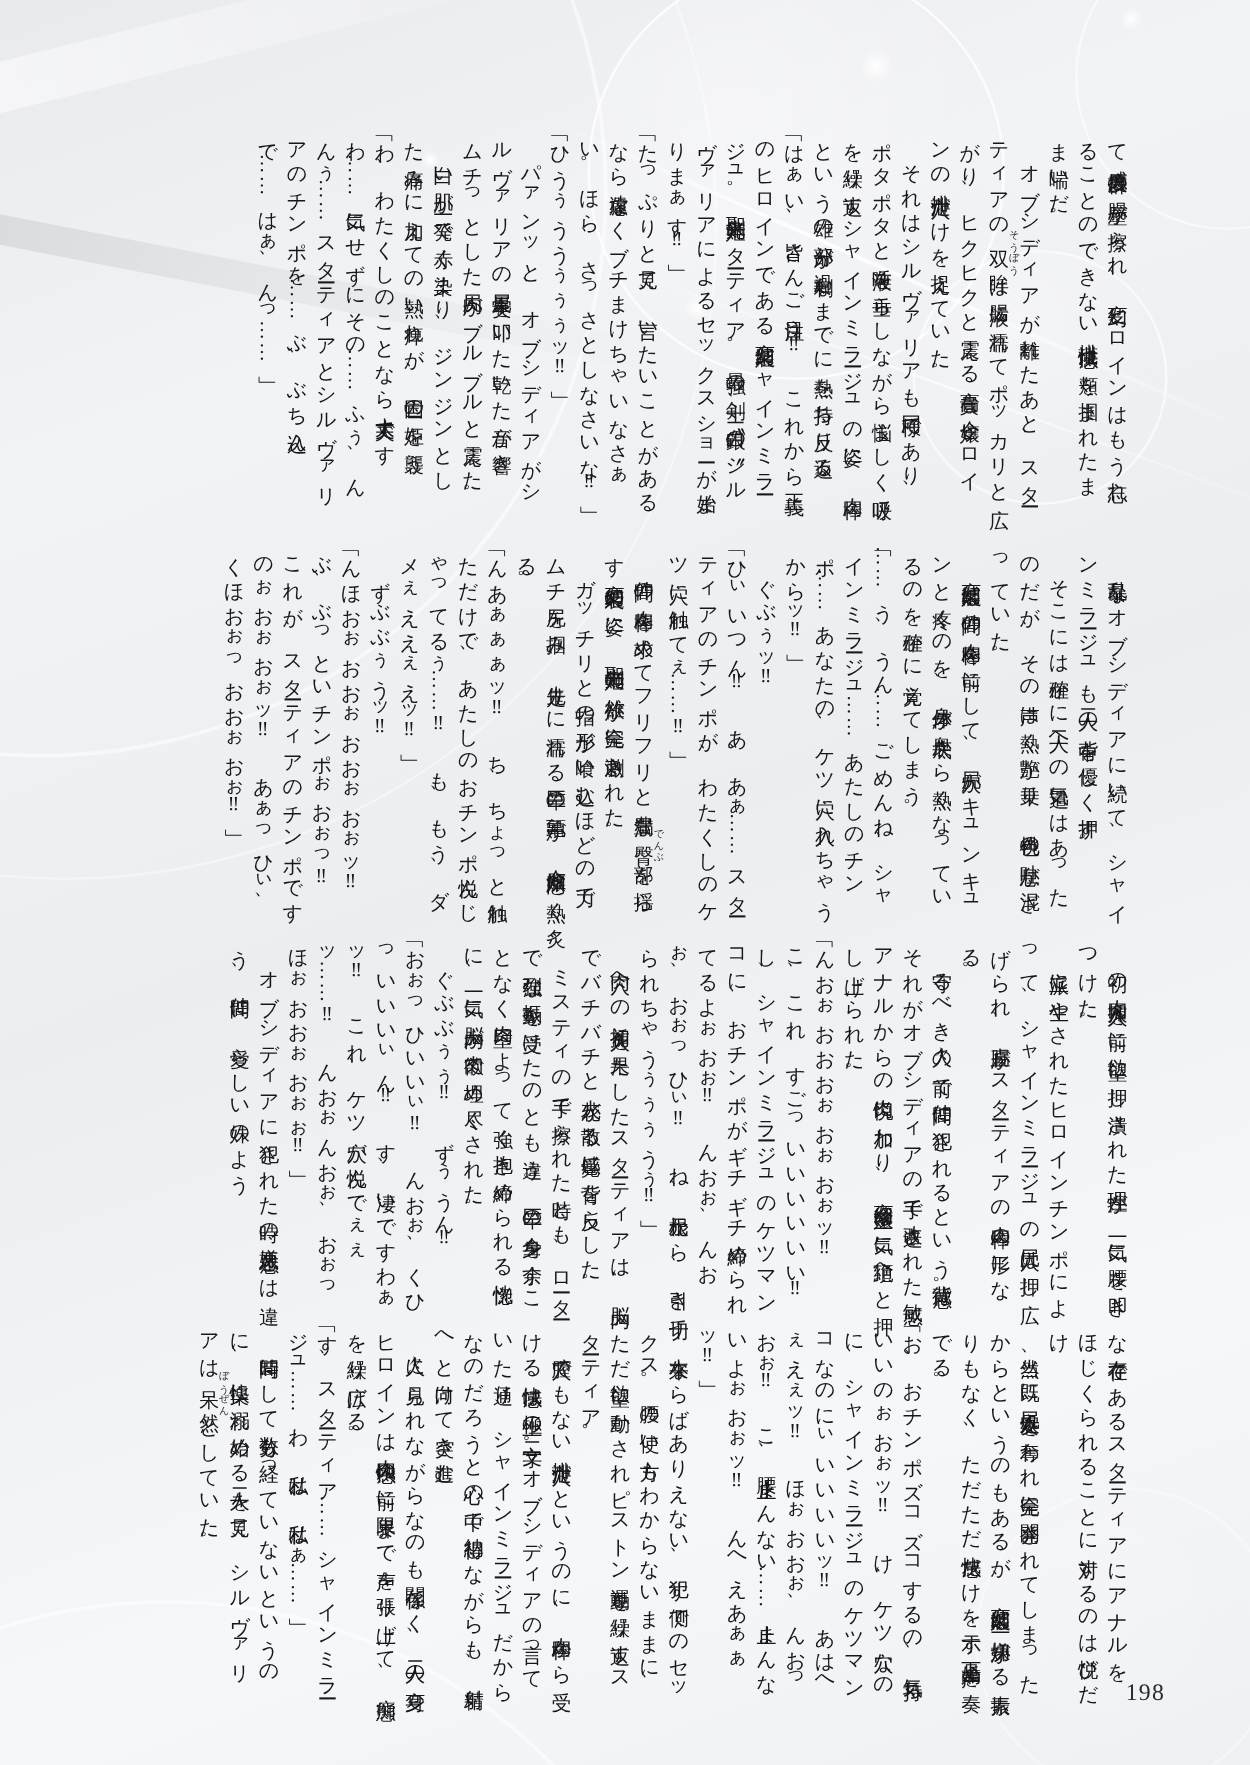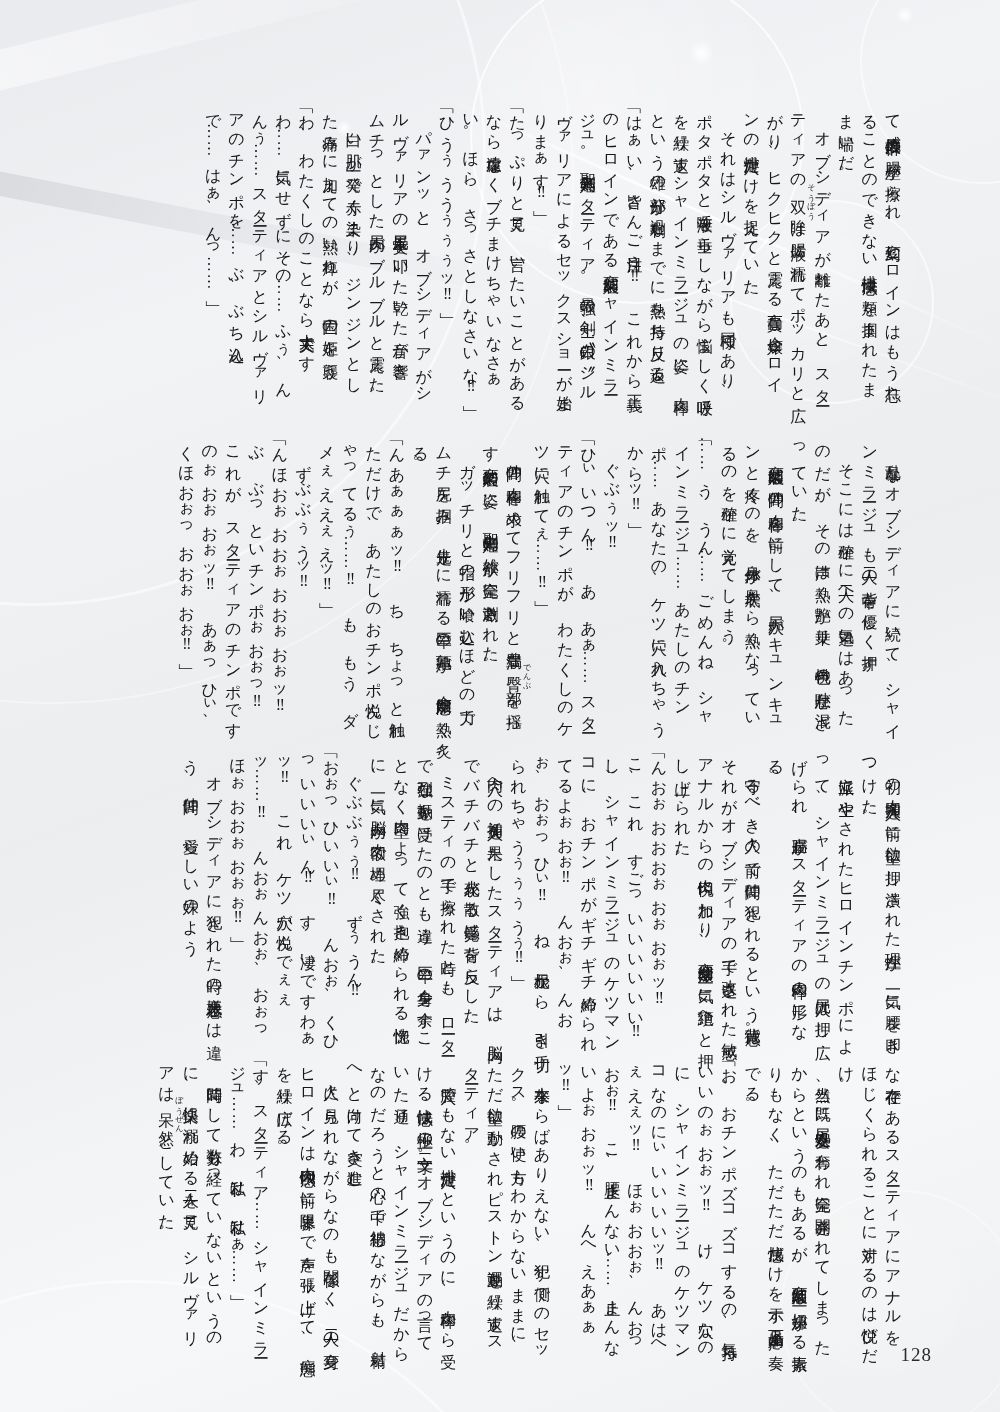--- a/index.html
+++ b/index.html
@@ -125,15 +125,15 @@
       <p>な存在であるスターティアにアナルをほじくられることに対するのは悦びだけ。</p>
       <p>　当然、既に尻穴処女を奪われ完全に開発されてしまったからというのもあるが、変幻装姫は一切嫌がる素振りもなく、ただただ快感だけを示す下品嬌声を奏でる。</p>
       <p>「お、おチンポズコズコするの、気持ちいいのぉおぉッ‼　け、ケツ穴なのに、シャインミラージュのケツマンコなのにぃいいいいッ‼　あはへぇえぇッ‼　ほぉおおぉ、んおっおぉ‼　こ、腰止まんない……止まんないよぉおぉッ‼　んへえあぁぁッ‼」</p>
       <p>　本来ならばありえない、犯す側でのセックス。腰の使い方もわからないままに、ただ欲望に動かされピストン運動を繰り返すスターティア。</p>
       <p>　膣穴でもない排泄穴だというのに、肉棒から受ける快感は極上の二文字。オブシディアの言っていた通り、シャインミラージュだからなのだろうと心の中で納得しながらも、射精へと向けて突き進む。</p>
       <p>　人々に見られながらなのも関係なく、二人の変身ヒロインは肉快感の前に限界まで声を張り上げて、痴態を繰り広げる。</p>
       <p>「す、スターティア……シャインミラージュ……わ、私は、私はぁ……」</p>
       <p>　時間にして数分も経っていないというのに、快楽に溺れ始める二人を見て、シルヴァリアは<ruby>呆然<rt>ぼうぜん</rt></ruby>としていた。</p>
     </section>
 
-  <div class="page-number">128</div>
+  <div class="page-number">198</div>
 
 </div>
 
 </body></html>

